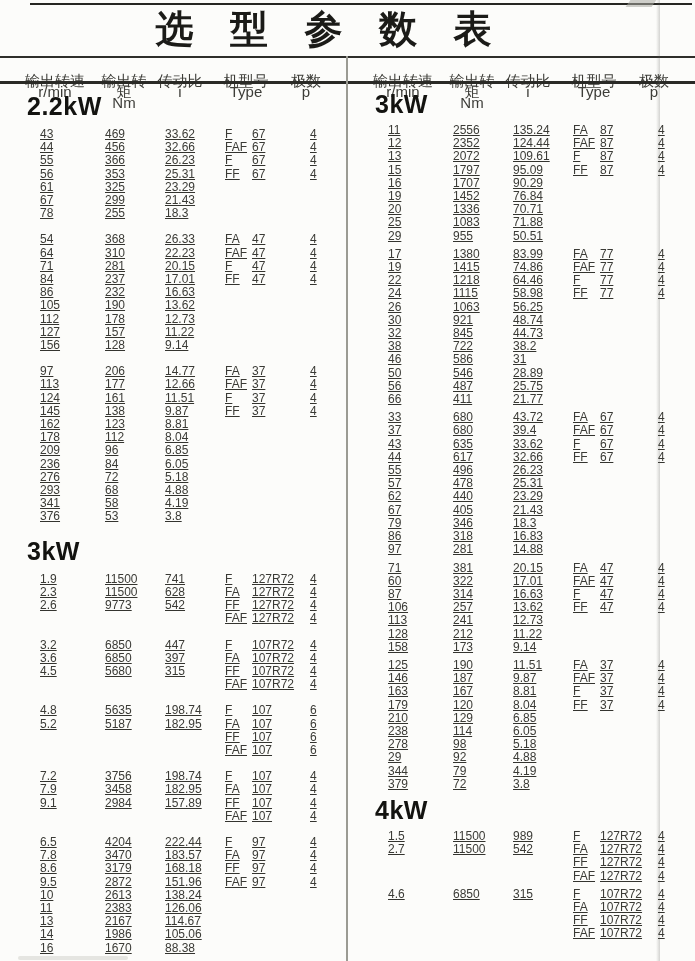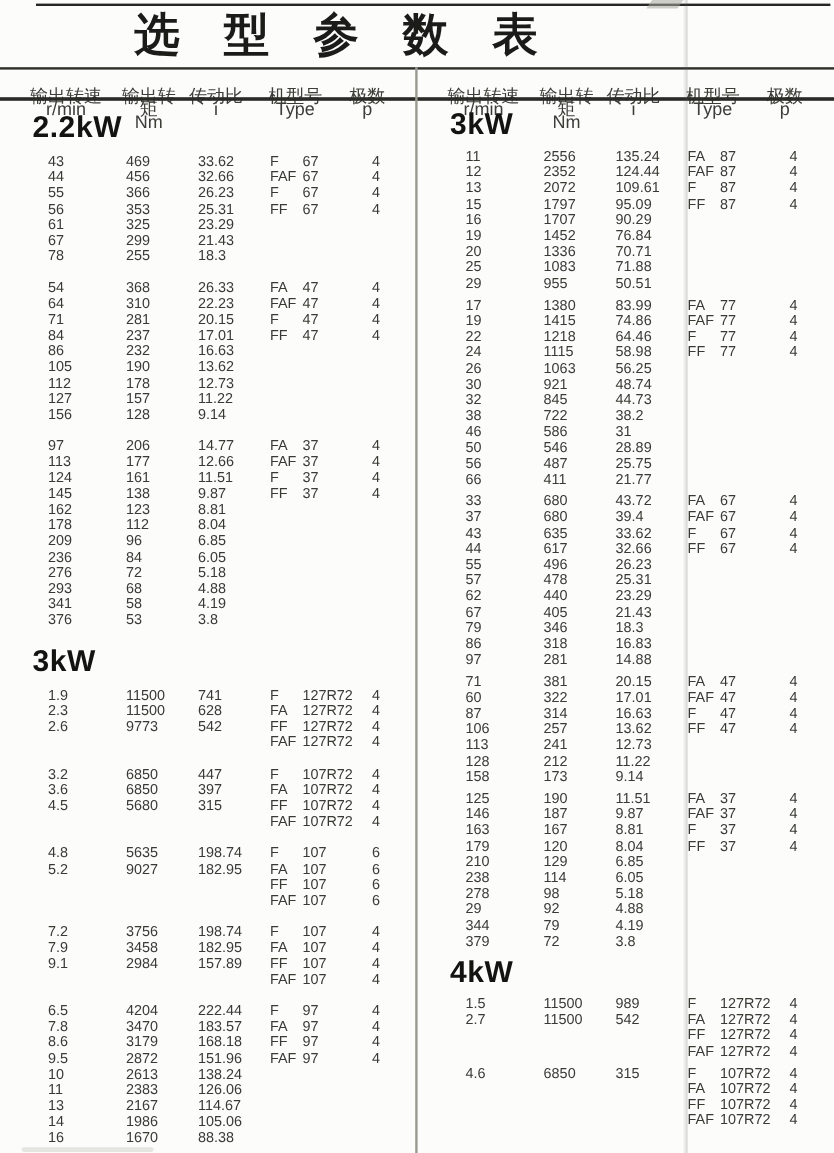--- a/index.html
+++ b/index.html
@@ -2,21 +2,21 @@
 <html><head>
 <meta charset="utf-8">
 <style>
   html,body { margin:0; padding:0; }
   body {
     width:695px; height:961px; overflow:hidden;
     background:#fcfcfa;
     font-family:"Liberation Sans","DejaVu Sans",sans-serif;
     color:#34342f;
   }
-  .page { position:relative; width:573px; height:961px; }
+  .page { position:relative; width:660px; height:961px; }
 
   
   .top-rule   { position:absolute; left:30px; top:3px;  width:662px; height:2px; background:#262622; }
   .rule-thin  { position:absolute; left:0;   top:56px;  width:695px; height:2px; background:#2e2e2a; }
   .rule-thick { position:absolute; left:0;   top:81px;  width:695px; height:3px; background:#2a2a26; }
   .divider    { position:absolute; left:346px; top:56px; width:2px; height:905px; background:#9b9b93; }
   .edge-shadow{ position:absolute; right:0; top:0; width:4px; height:100%;
                 background:linear-gradient(to right, rgba(0,0,0,0), rgba(90,90,85,.25)); }
   .corner-mark{ position:absolute; right:6px; top:0; width:26px; height:7px;
                 background:#a8a8a0; opacity:.55; transform:skewX(-35deg); }
@@ -48,21 +48,21 @@
   .col { box-sizing:border-box; }
   .col-left  { width:346px; padding-top:2px; }
   .col-right { width:347px; padding-top:4px; margin-left:2px; }
 
   .section-heading {
     font-weight:bold; font-size:25px; line-height:28px;
     margin:6px 0 8px 27px; color:#131310; letter-spacing:.5px;
   }
   .col-right .section-heading { margin:2px 0 6px 27px; }
 
-  .block { margin-bottom:13px; }
+  .block { margin-bottom:13px;text-decoration:underline; }
   .col-right .block { margin-bottom:5px; }
 
   .row { display:flex; padding-left:40px; font-size:12px; line-height:13.2px; color:#3a3a35; }
   .c { display:block; white-space:nowrap; }
   .c.speed  { width:65px; }
   .c.torque { width:60px; }
   .c.ratio  { width:60px; }
   .c.prefix { width:27px; }
   .c.model  { width:58px; }
   .c.poles  { width:20px; }
@@ -430,21 +430,21 @@
           <div class="row">
             <span class="c speed">4.8</span>
             <span class="c torque">5635</span>
             <span class="c ratio">198.74</span>
             <span class="c prefix">F</span>
             <span class="c model">107</span>
             <span class="c poles">6</span>
           </div>
           <div class="row">
             <span class="c speed">5.2</span>
-            <span class="c torque">9027</span>
+            <span class="c torque">5187</span>
             <span class="c ratio">182.95</span>
             <span class="c prefix">FA</span>
             <span class="c model">107</span>
             <span class="c poles">6</span>
           </div>
           <div class="row">
             <span class="c speed"></span>
             <span class="c torque"></span>
             <span class="c ratio"></span>
             <span class="c prefix">FF</span>

